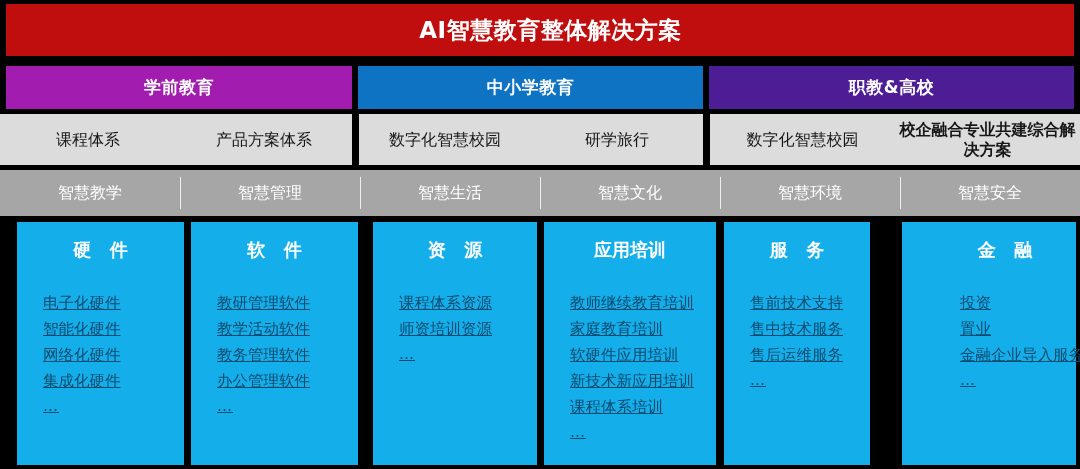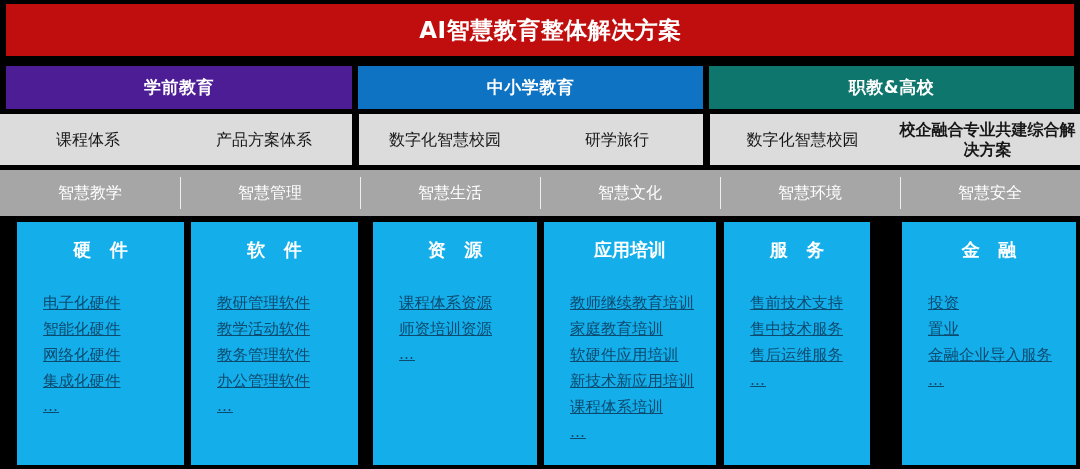--- a/index.html
+++ b/index.html
@@ -34,23 +34,23 @@
     position: absolute;
     top: 66px; height: 43px;
     display: flex; align-items: center; justify-content: center;
   }
   .seg-head .seg-text {
     color: #ffffff;
     font-size: 17px;
     font-weight: bold;
     letter-spacing: 0.5px;
   }
-  .seg-head.preschool { left: 6px;   width: 346px; background: #4c1d95; }
+  .seg-head.preschool { left: 6px;   width: 346px; background: #a21caf; }
   .seg-head.k12       { left: 358px; width: 345px; background: #0e73c3; }
-  .seg-head.vocational{ left: 709px; width: 365px; background: #0f766e; }
+  .seg-head.vocational{ left: 709px; width: 365px; background: #4c1d95; }
 
   
   .sub-strip {
     position: absolute;
     top: 114px; height: 51px;
     background: #dcdcdc;
     display: flex;
   }
   .sub-strip.preschool { left: 0px;   width: 352px; }
   .sub-strip.k12       { left: 359px; width: 344px; }
@@ -120,21 +120,21 @@
     font-size: 15px;
     letter-spacing: 1px;
     line-height: 24px;
   }
 
   .pillar.p1 { left: 3px;   width: 167px; }
   .pillar.p2 { left: 177px; width: 167px; }
   .pillar.p3 { left: 359px; width: 164px; }
   .pillar.p4 { left: 530px; width: 172px; }
   .pillar.p5 { left: 710px; width: 146px; }
-  .pillar.p6 { left: 888px; width: 174px; }
+  .pillar.p6 { left: 888px; width: 174px; padding-left: 32px; }
 </style>
 </head>
 <body>
 
 <div class="canvas">
 
   <div class="title-bar">
     <span class="title-text">AI智慧教育整体解决方案</span>
   </div>
 

